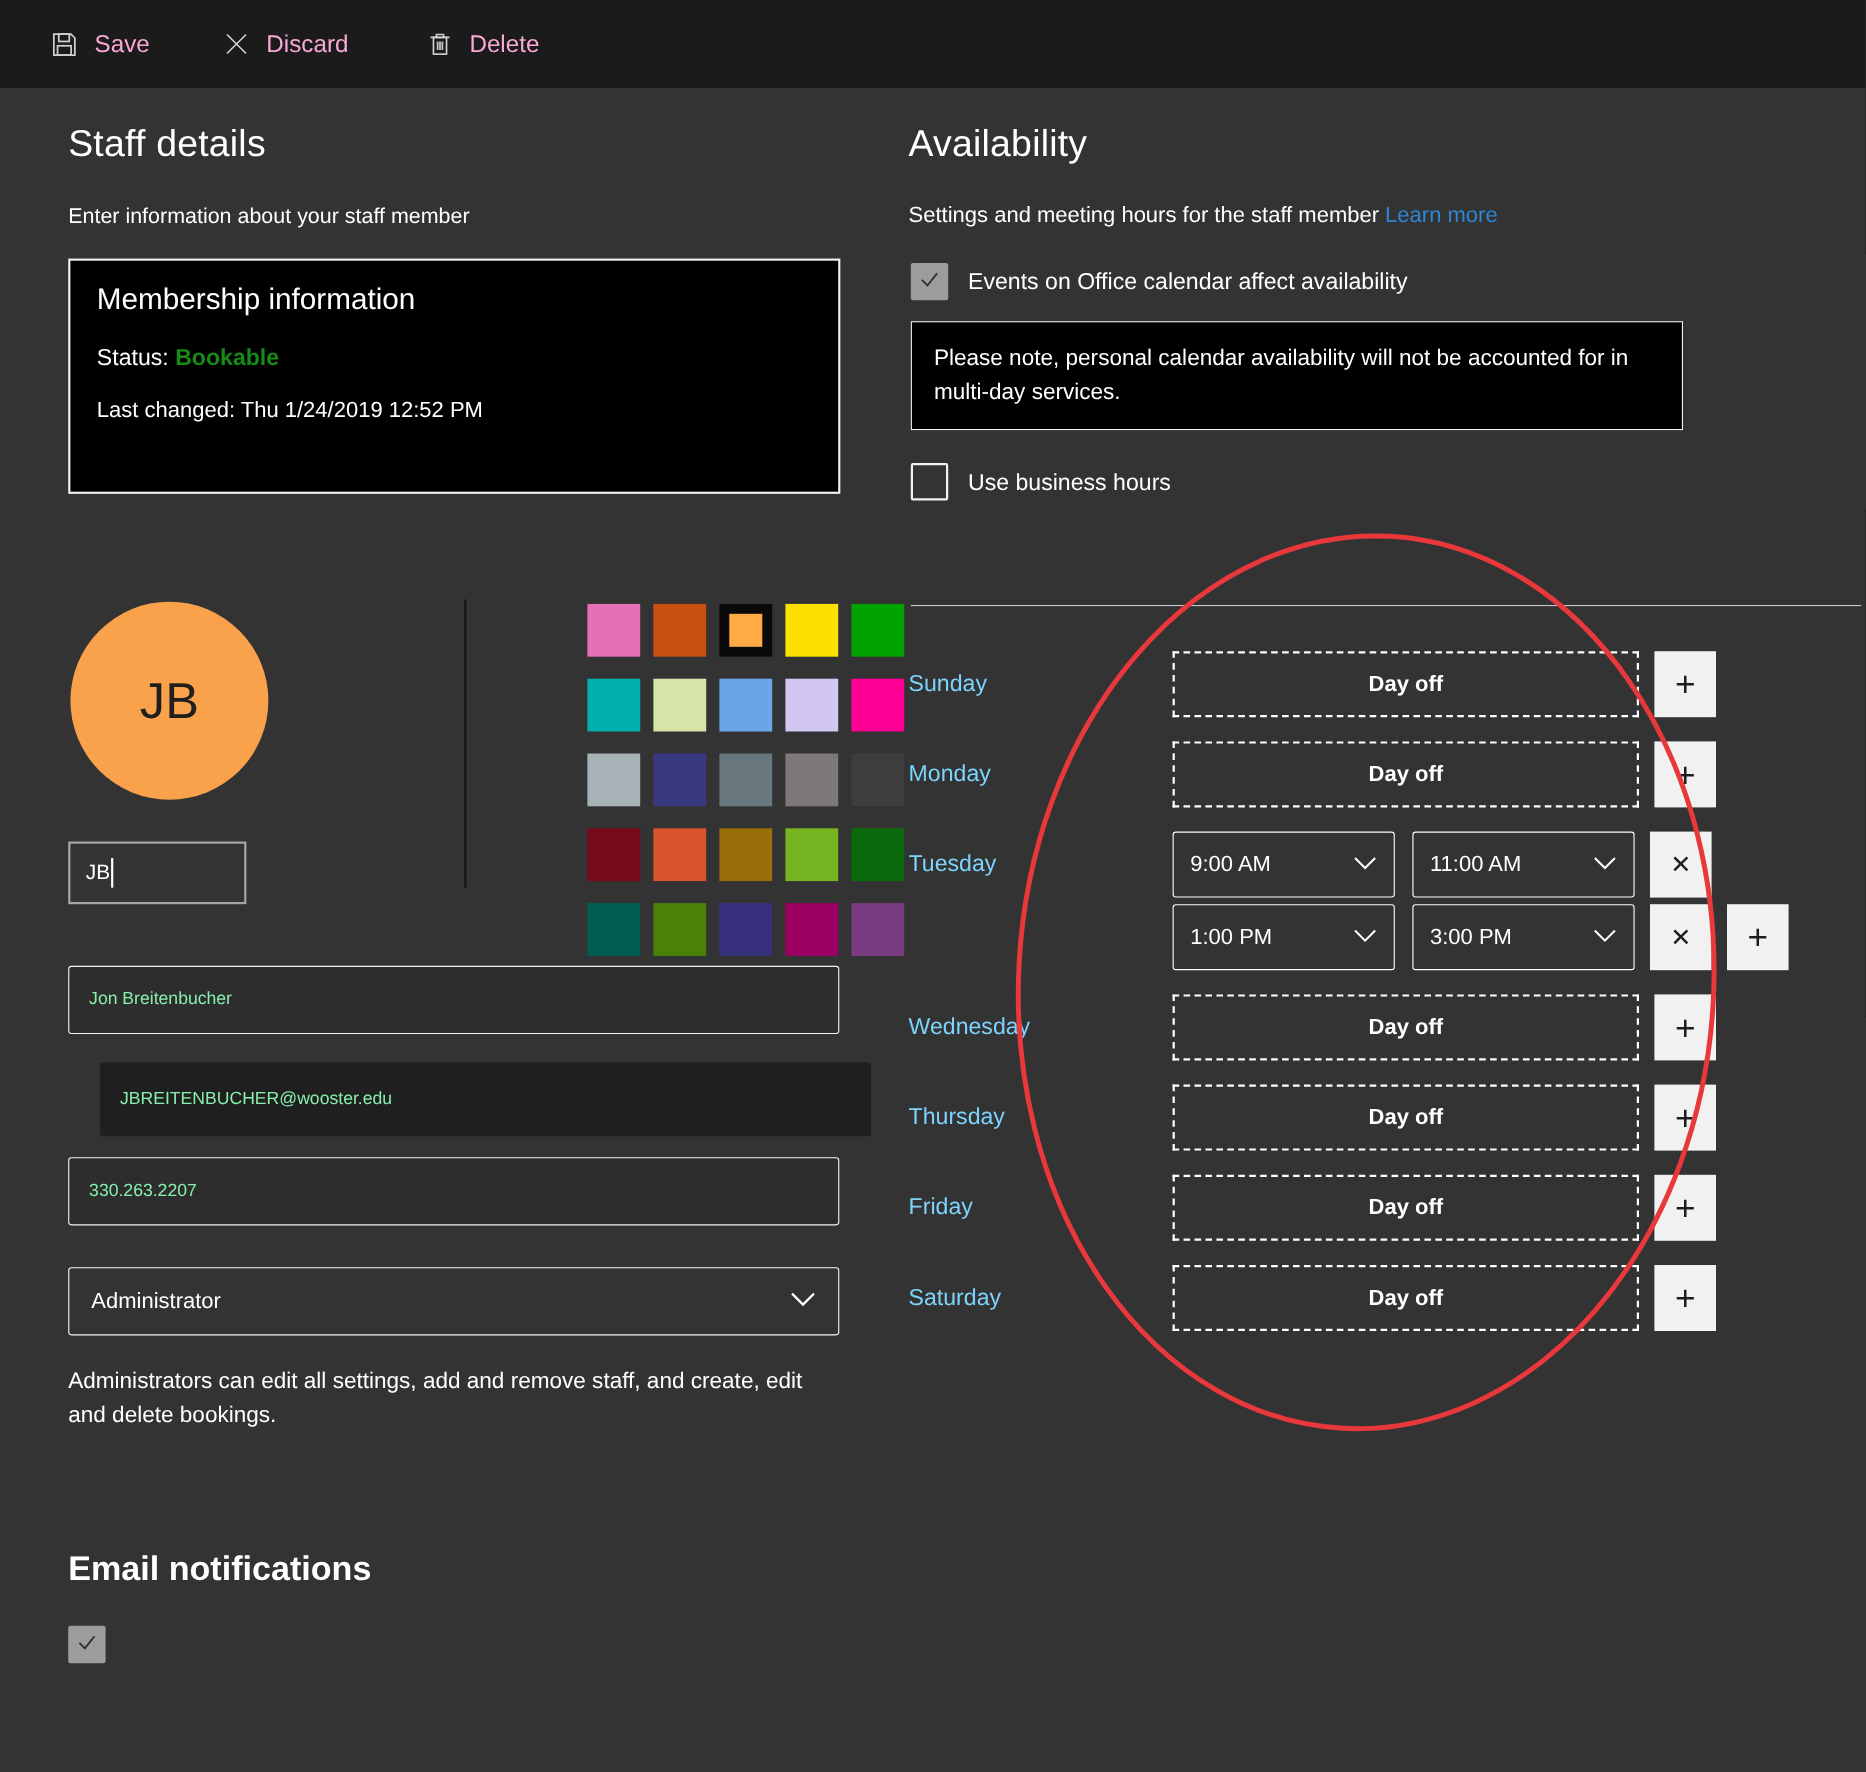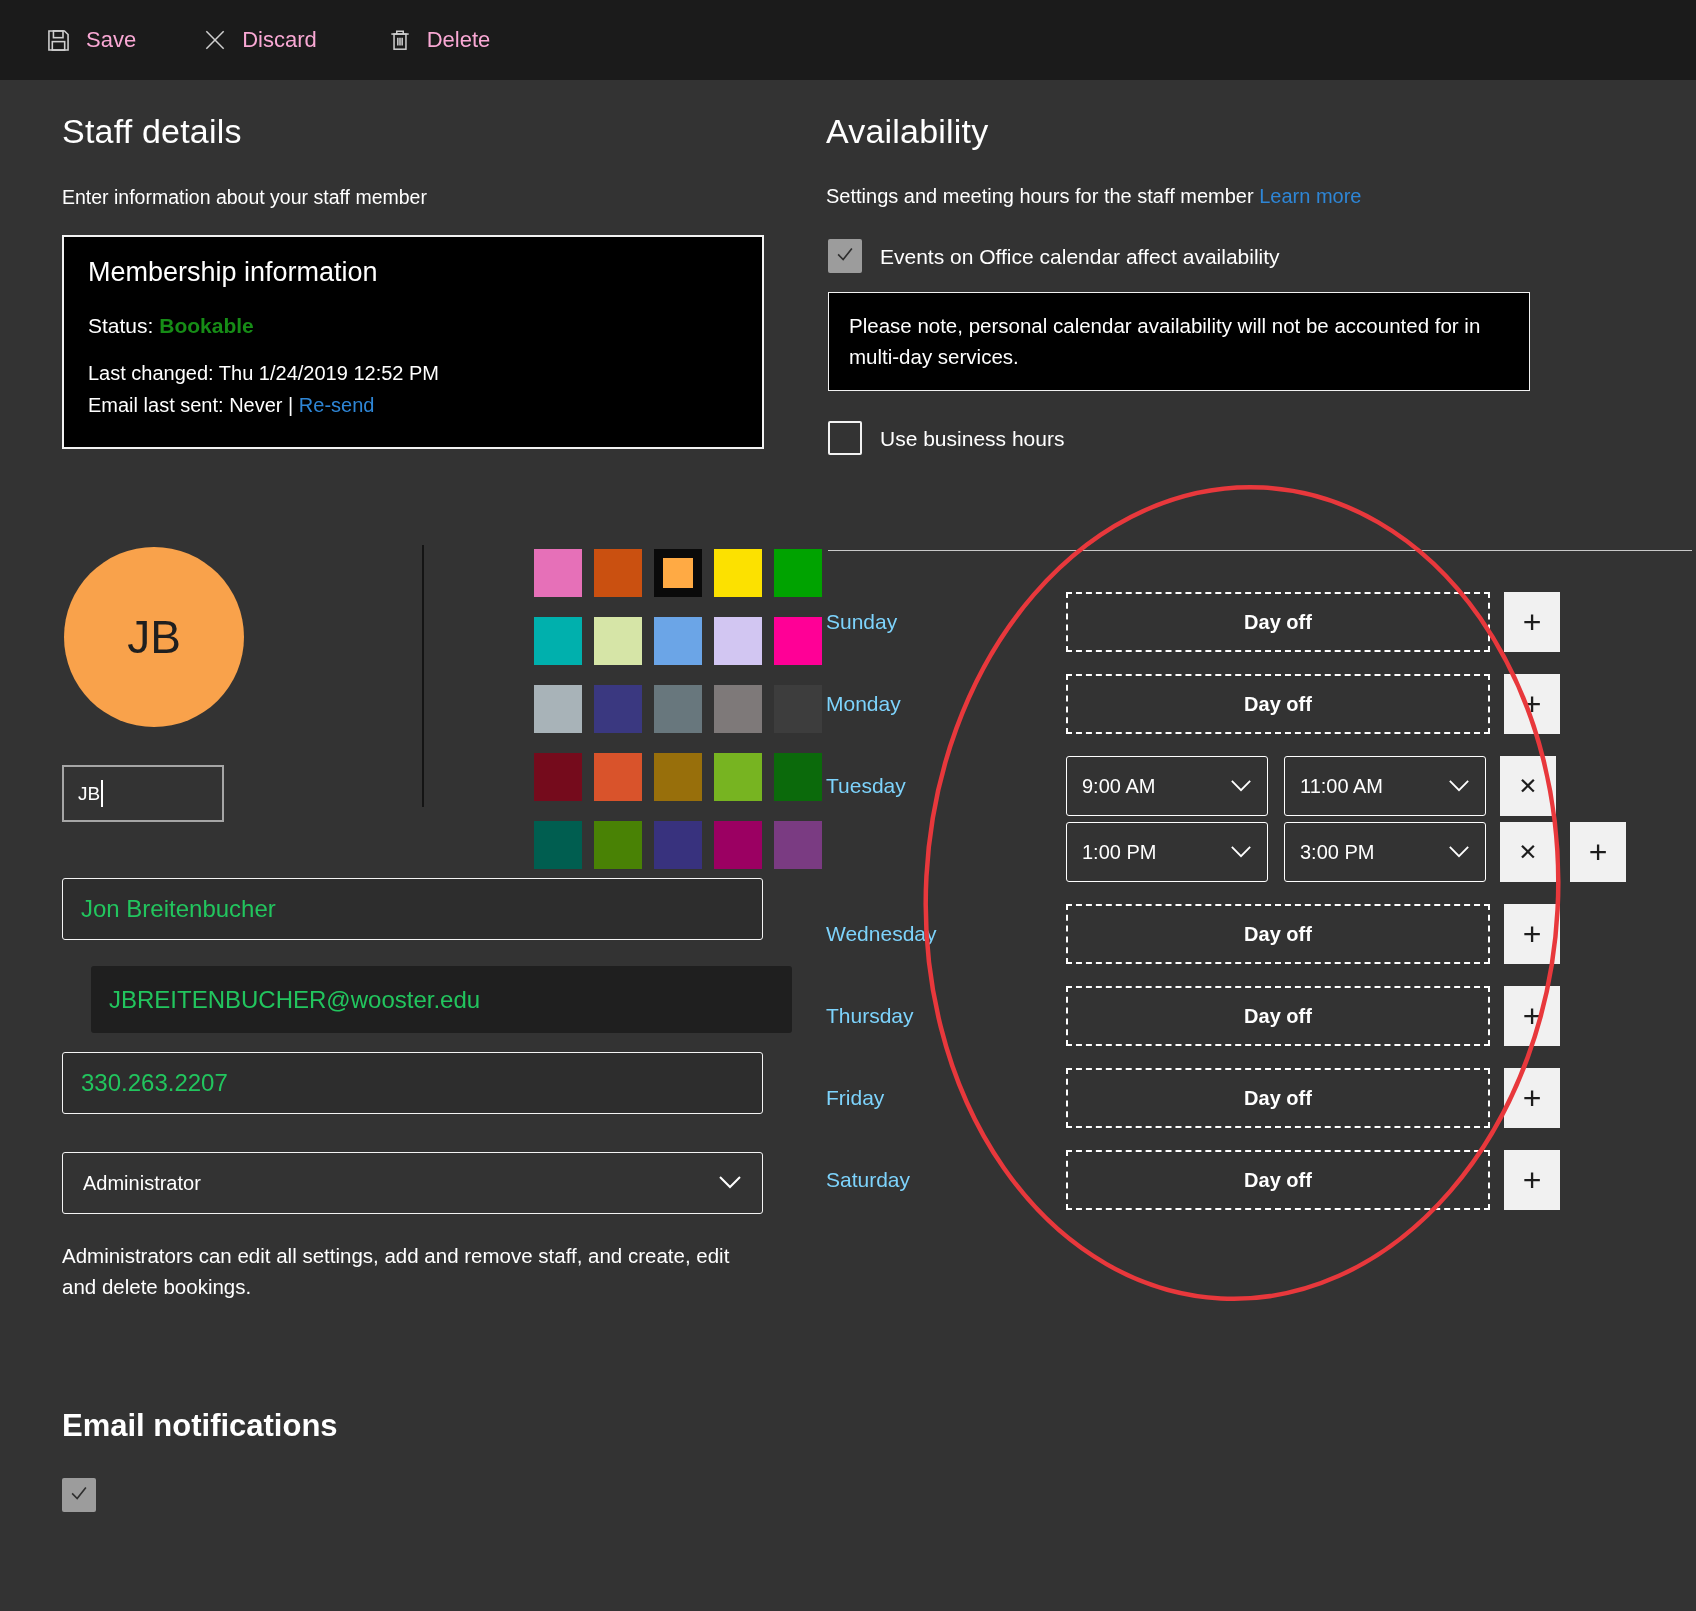--- a/index.html
+++ b/index.html
@@ -35,22 +35,22 @@
   .palette{position:absolute;left:534px;top:549px;display:grid;
     grid-template-columns:repeat(5,48px);grid-auto-rows:48px;column-gap:12px;row-gap:20px;}
   .swatch{width:48px;height:48px;cursor:pointer;}
   .swatch.selected{background:#0a0a0a;display:flex;align-items:center;justify-content:center;}
   .swatch.selected i{display:block;width:30px;height:30px;}
   
   .initials{position:absolute;left:62px;top:765px;width:162px;height:57px;border:2px solid #a6a6a6;
     box-sizing:border-box;display:flex;align-items:center;padding-left:14px;font-size:19px;background:transparent;}
   .caret{width:2px;height:27px;background:#fff;margin-left:1px;}
   .field{position:absolute;left:62px;width:701px;height:62px;box-sizing:border-box;
-    background:rgba(0,0,0,.10);border:1px solid #f4f4f4;border-radius:3px;color:#22c55e;
-    font-size:24px;padding:0 18px;font-family:"Liberation Sans",sans-serif;outline:none;}
+    background:rgba(0,0,0,.10);border:1px solid #f4f4f4;border-radius:3px;color:#86efac;
+    font-size:16px;padding:0 18px;font-family:"Liberation Sans",sans-serif;outline:none;}
   .field.disabled{background:#1f1f1f;border:none;height:67px;margin-left:29px;}
   .select{position:absolute;left:62px;top:1152px;width:701px;height:62px;box-sizing:border-box;
     border:1px solid #f4f4f4;border-radius:3px;display:flex;align-items:center;
     justify-content:space-between;padding:0 20px;font-size:20px;cursor:pointer;}
   .desc{position:absolute;left:62px;top:1240px;width:700px;font-size:20.5px;line-height:31px;}
   
   .checkbox{width:34px;height:34px;box-sizing:border-box;border-radius:2px;cursor:pointer;
     display:flex;align-items:center;justify-content:center;border:2px solid #f2f2f2;background:transparent;}
   .checkbox .tick{display:none;}
   .checkbox.on{background:#9c9c9c;border:none;}
@@ -126,24 +126,20 @@
   <div class="h-big" style="left:62px;top:112px;">Staff details</div>
   <div class="sub" style="left:62px;top:186px;">Enter information about your staff member</div>
 
   <div class="membership">
     <h2>Membership information</h2>
     <p class="status">
       <span>Status:</span>
       <b>Bookable</b>
     </p>
     <p class="meta">Last changed: Thu 1/24/2019 12:52 PM</p>
-    <p class="meta">
-      <span>Email last sent: Never |</span>
-      <a class="link">Re-send</a>
-    </p>
   </div>
 
   <div class="avatar">
     <span>JB</span>
   </div>
   <div class="vdivider"></div>
   <div class="palette" id="palette">
       <div class="swatch" style="background: rgb(230, 112, 184);"></div>
       <div class="swatch" style="background: rgb(202, 80, 16);"></div>
       <div class="swatch selected">

